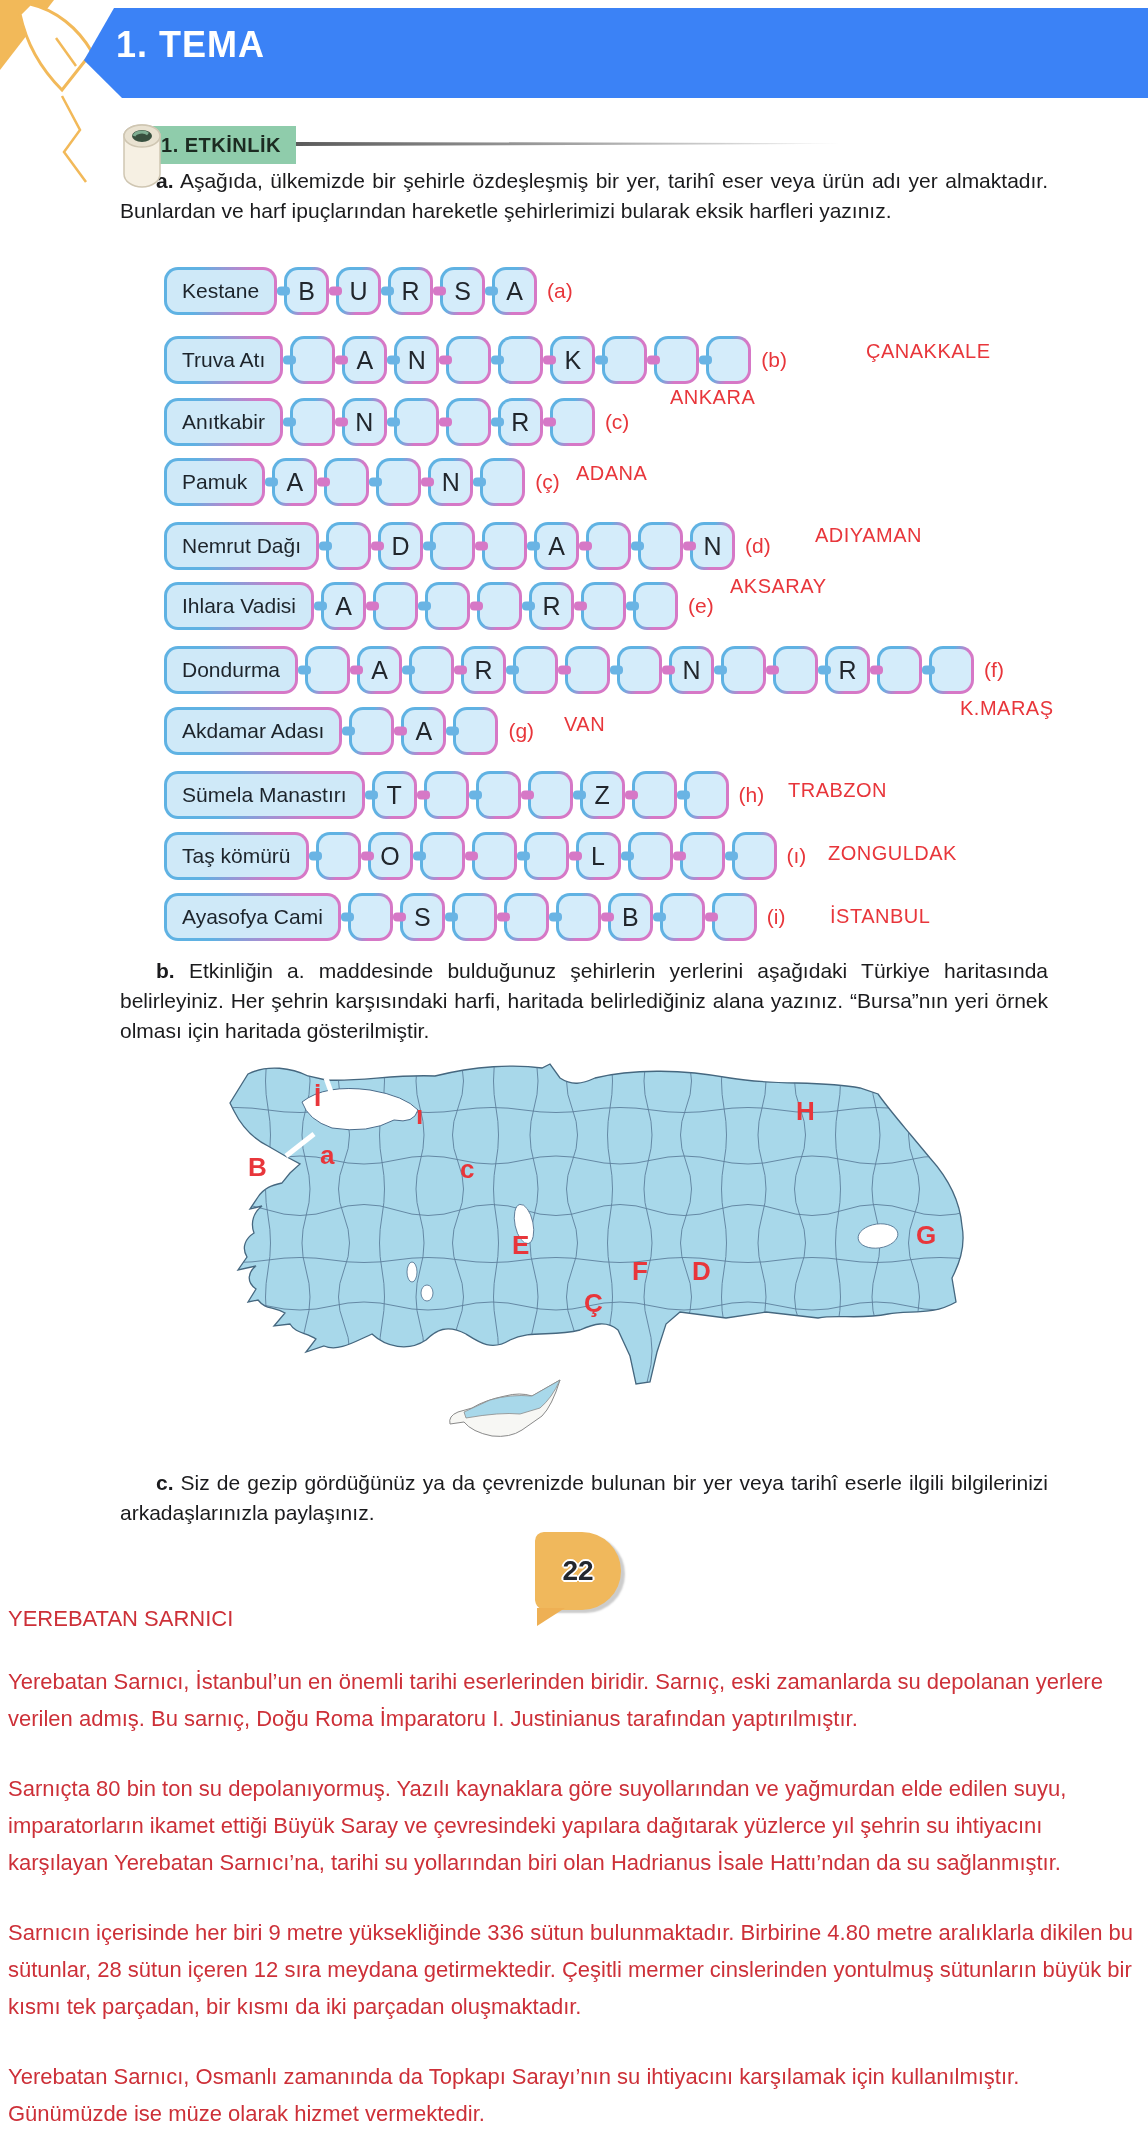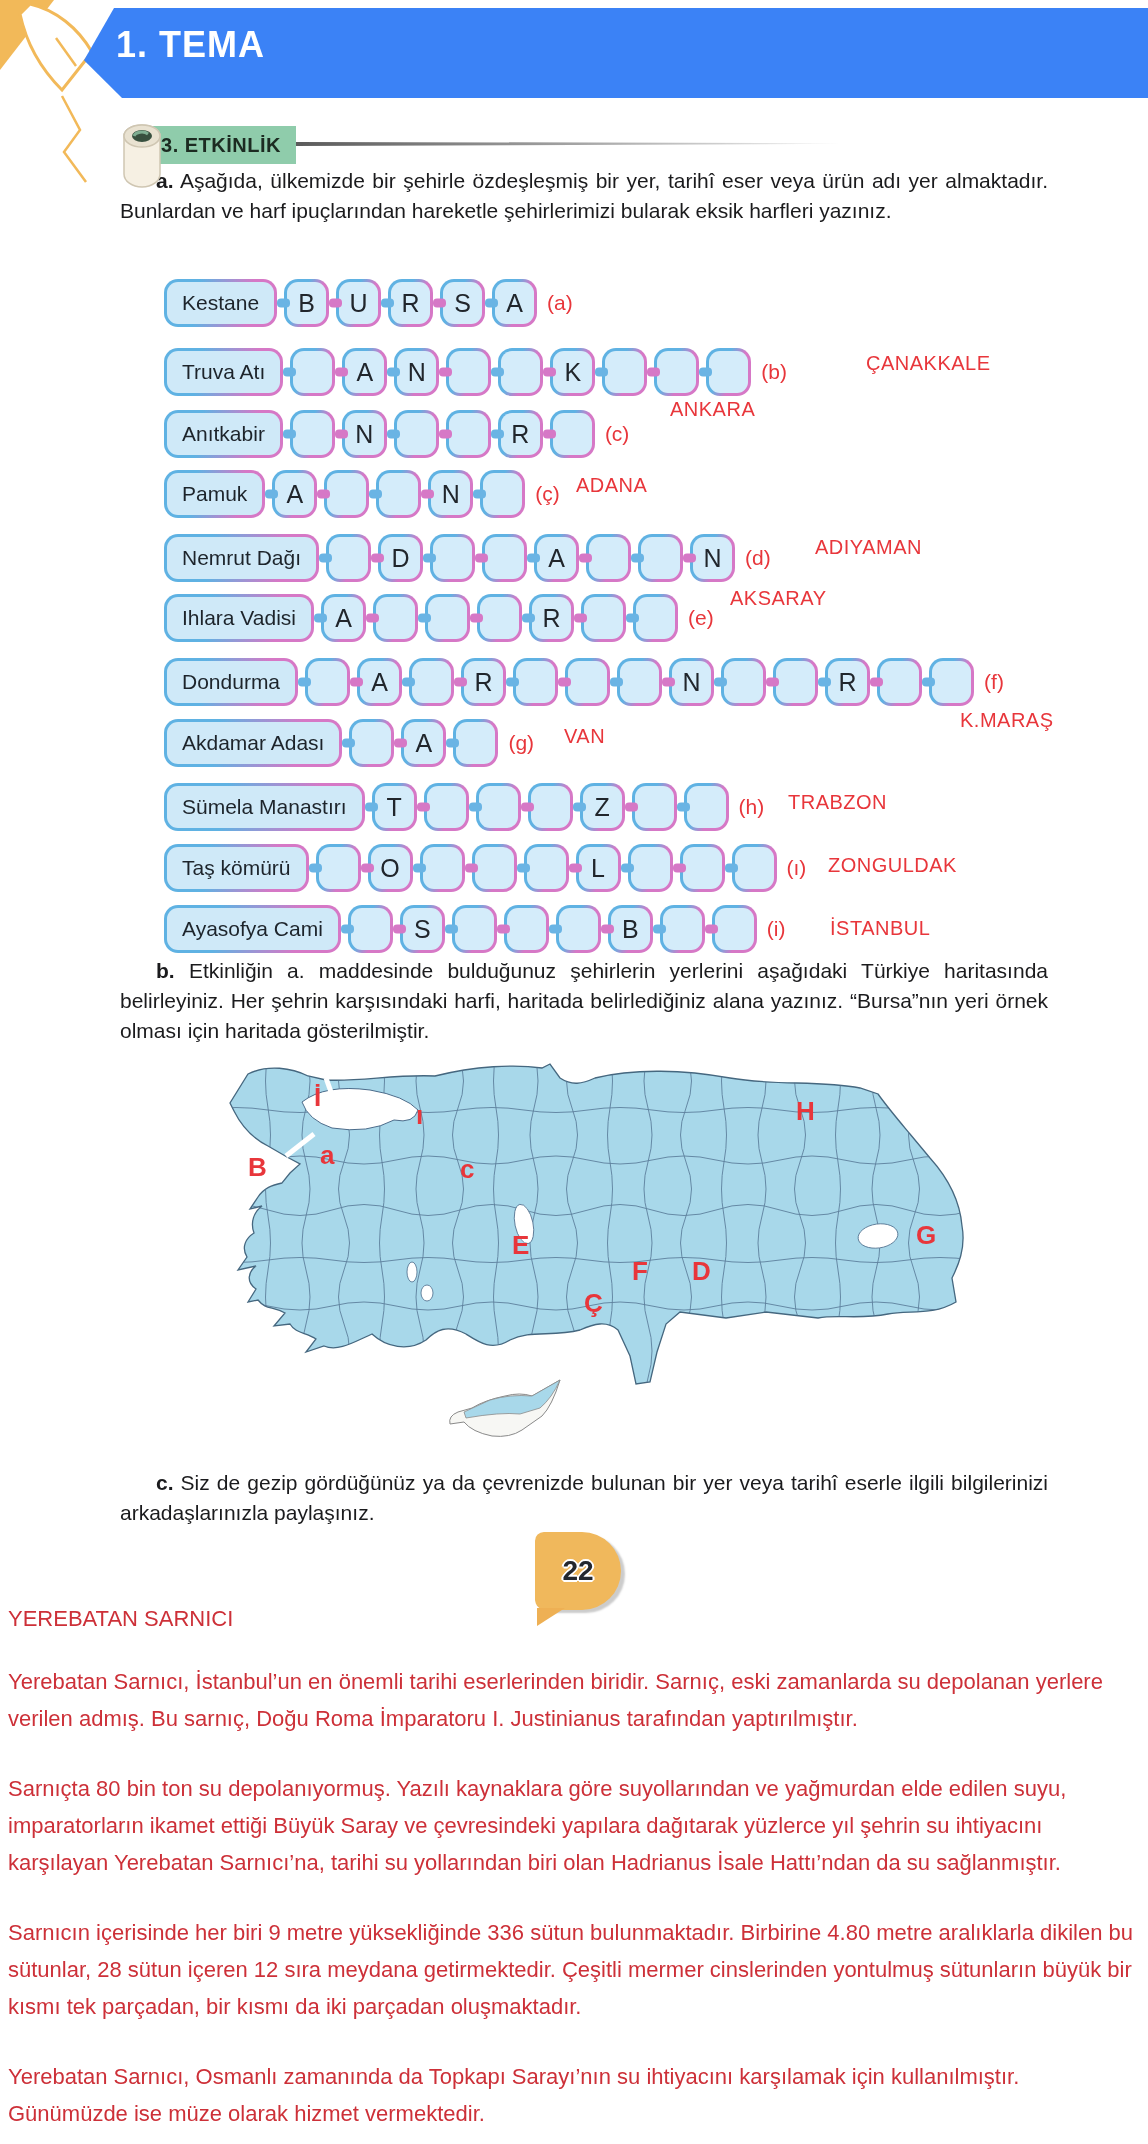--- a/index.html
+++ b/index.html
@@ -21,21 +21,21 @@
   .shadowline{position:absolute;left:294px;top:139px;width:548px;height:9px;z-index:1;
       background:linear-gradient(to right,#5a5a5a,#9a9a9a 45%,#cfcfcf 78%,rgba(255,255,255,0));
       clip-path:polygon(0 32%,100% 46%,100% 54%,0 78%);filter:blur(.6px);}
 
   
   .para{position:absolute;left:120px;width:928px;font-size:21px;line-height:30px;
         text-align:justify;text-indent:36px;color:#1b1b1d;margin:0;}
   #para-a{top:166px;} #para-b{top:956px;} #para-c{top:1468px;}
 
   
-  #puzzle{position:absolute;left:0;top:12px;width:1148px;height:960px;text-align:center;}
+  #puzzle{position:absolute;left:0;top:0;width:1148px;height:960px;text-align:center;}
   .prow{position:absolute;left:164px;height:52px;display:flex;align-items:center;gap:7px;}
   .pbox{box-sizing:border-box;height:48px;border:3px solid transparent;border-radius:14px;
         background:linear-gradient(#d4ecfa,#d4ecfa) padding-box,
                    linear-gradient(115deg,#5fb2e3 38%,#d678c6 62%) border-box;
         display:flex;align-items:center;justify-content:center;}
   .pcell{position:relative;z-index:0;width:45px;font-size:25px;color:#21262c;}
   .pcell::before{content:"";position:absolute;left:-10px;top:50%;transform:translateY(-50%);
         width:13px;height:9px;border-radius:4px;background:#6ab4e4;z-index:-1;}
   .pcell:nth-child(odd)::before{background:#d678c6;}
   .plabel{padding:0 15px;font-size:21px;color:#1d242b;white-space:nowrap;
@@ -80,21 +80,21 @@
     <h1>1. TEMA</h1>
   </div>
 
   <svg class="tape" width="58" height="72" viewBox="0 0 58 72">
     <path d="M12,16 a18,11 0 0 1 36,0 v38 a18,13 0 0 1 -36,0 z" fill="#f6f0e3" stroke="#cfc6b2" stroke-width="1.5"></path>
     <ellipse cx="30" cy="16" rx="18" ry="11" fill="#e9e2d1" stroke="#cfc6b2" stroke-width="1.5"></ellipse>
     <ellipse cx="30" cy="16" rx="10" ry="6" fill="#38503f"></ellipse>
     <path d="M22,16 a8,5 0 0 1 14,-2" fill="none" stroke="#7fae92" stroke-width="3"></path>
   </svg>
   <div class="badge">
-    <span>3. ETKİNLİK</span>
+    <span>1. ETKİNLİK</span>
   </div>
   <div class="shadowline"></div>
 
   <p class="para" id="para-a"><b>a.</b> <span>Aşağıda, ülkemizde bir şehirle özdeşleşmiş bir yer, tarihî eser veya ürün adı yer almaktadır. Bunlardan ve harf ipuçlarından hareketle şehirlerimizi bularak eksik harfleri yazınız.</span></p>
 
   <div id="puzzle">
       <div class="prow" style="top: 265px;">
         <div class="pbox plabel">Kestane</div>
         <div class="pbox pcell">B</div>
         <div class="pbox pcell">U</div>

